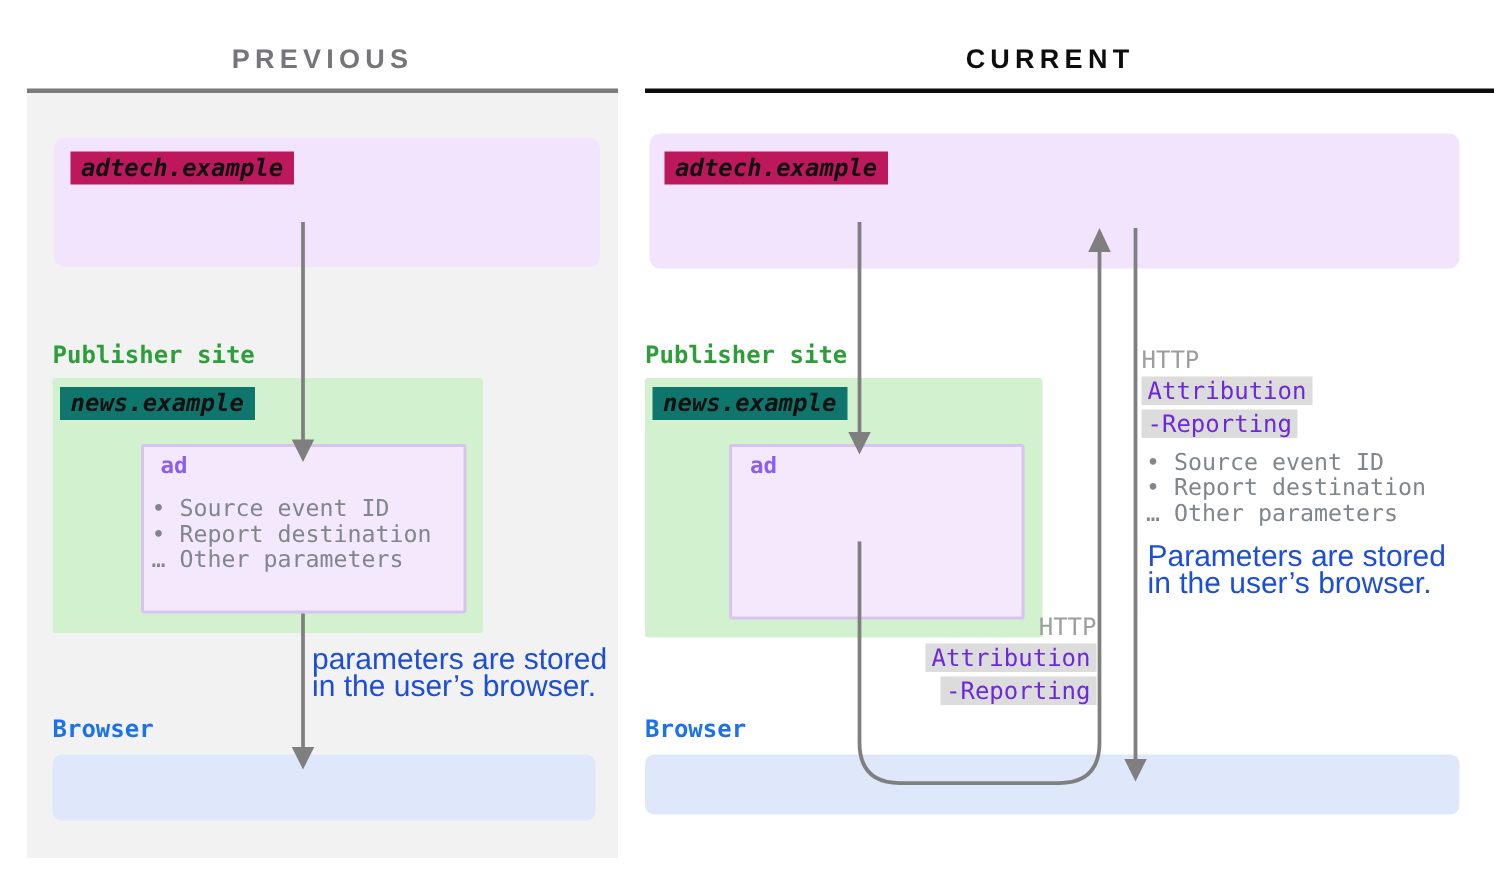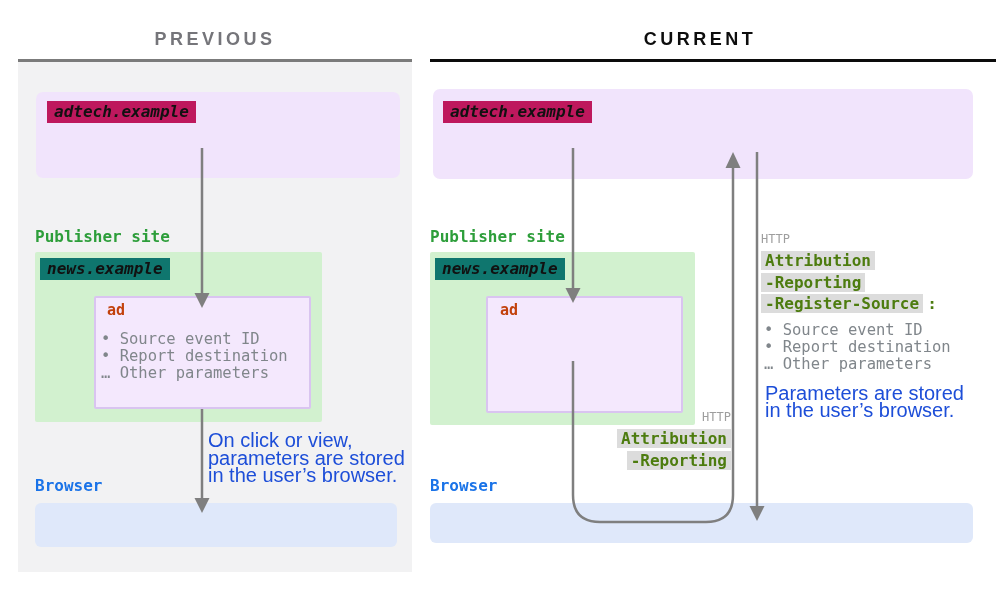--- a/index.html
+++ b/index.html
@@ -40,21 +40,21 @@
 
   
   .green-box{background:#d2f1cf;border-radius:2px;}
   #prev-green{left:35px;top:252px;width:287px;height:170px;}
   #curr-green{left:430px;top:252px;width:265px;height:173px;}
 
   
   .ad-box{background:#f4e8fd;border:2px solid #d9c4f0;border-radius:2px;}
   #prev-ad{left:94px;top:296px;width:213px;height:109px;}
   #curr-ad{left:486px;top:296px;width:193px;height:113px;}
-  .ad-title{font-weight:bold;font-size:15px;color:#c2410c;}
+  .ad-title{font-weight:bold;font-size:15px;color:#8b5cf6;}
   #prev-ad-title{left:107px;top:301px;}
   #curr-ad-title{left:500px;top:301px;}
 
   
   .param-list{font-size:15.5px;line-height:17px;color:#80868b;white-space:nowrap;}
   #prev-params{left:101px;top:331px;}
   #curr-params{left:498px;top:334px;}
 
   
   .note{font-family:"Liberation Sans",sans-serif;font-size:20px;line-height:17.5px;color:#1d4ed8;}
@@ -62,22 +62,22 @@
 
   
   .browser-label{font-weight:bold;font-size:16px;color:#1a73e8;}
   #prev-browser-label{left:35px;top:476px;}
   #curr-browser-label{left:430px;top:476px;}
   .browser-box{background:#dfe8fa;border-radius:6px;}
   #prev-browser-box{left:35px;top:503px;width:362px;height:44px;}
   #curr-browser-box{left:430px;top:503px;width:543px;height:40px;}
 
   
-  .proto{font-size:12px;line-height:21px;color:#9e9e9e;}
-  .hdr-line{line-height:21.5px;font-size:16px;font-weight:bold;color:#4d7c0f;white-space:nowrap;}
+  .proto{font-size:16px;line-height:21px;color:#9e9e9e;}
+  .hdr-line{line-height:21.5px;font-size:16px;font-weight:normal;color:#6d28d9;white-space:nowrap;}
   .hl{background:#dcdcdc;padding:0 4px;}
   .colon{margin-left:4px;background:none;}
   #register-annotation{left:761px;top:229px;width:232px;}
   #register-annotation .param-list{margin-top:7px;margin-left:3px;}
   #register-annotation .note{margin-top:12px;margin-left:4px;}
   #source-annotation{right:265px;top:407px;width:240px;text-align:right;}
 
   svg.arrows{left:0;top:0;pointer-events:none;}
 </style>
 </head>
@@ -101,21 +101,20 @@
 
   <div class="abs ad-box" id="prev-ad"></div>
   <div class="abs ad-title" id="prev-ad-title">ad</div>
   <div class="abs param-list" id="prev-params">
     <div>• Source event ID</div>
     <div>• Report destination</div>
     <div>… Other parameters</div>
   </div>
 
   <div class="abs note" id="prev-note">
-    <div>On click or view,</div>
     <div>parameters are stored</div>
     <div>in the user’s browser.</div>
   </div>
 
   <div class="abs browser-label" id="prev-browser-label">Browser</div>
   <div class="abs browser-box" id="prev-browser-box"></div>
 
   <div class="abs adtech-box" id="curr-adtech"></div>
   <span class="abs domain-chip purple-chip" id="curr-adtech-chip">adtech.example</span>
 
@@ -123,21 +122,20 @@
   <div class="abs green-box" id="curr-green"></div>
   <span class="abs domain-chip green-chip" id="curr-news-chip">news.example</span>
 
   <div class="abs ad-box" id="curr-ad"></div>
   <div class="abs ad-title" id="curr-ad-title">ad</div>
 
   <div class="abs" id="register-annotation">
     <div class="proto">HTTP</div>
     <div class="hdr-line"><span class="hl">Attribution</span></div>
     <div class="hdr-line"><span class="hl">-Reporting</span></div>
-    <div class="hdr-line"><span class="hl">-Register-Source</span><span class="colon">:</span></div>
     <div class="param-list">
       <div>• Source event ID</div>
       <div>• Report destination</div>
       <div>… Other parameters</div>
     </div>
     <div class="note">
       <div>Parameters are stored</div>
       <div>in the user’s browser.</div>
     </div>
   </div>

